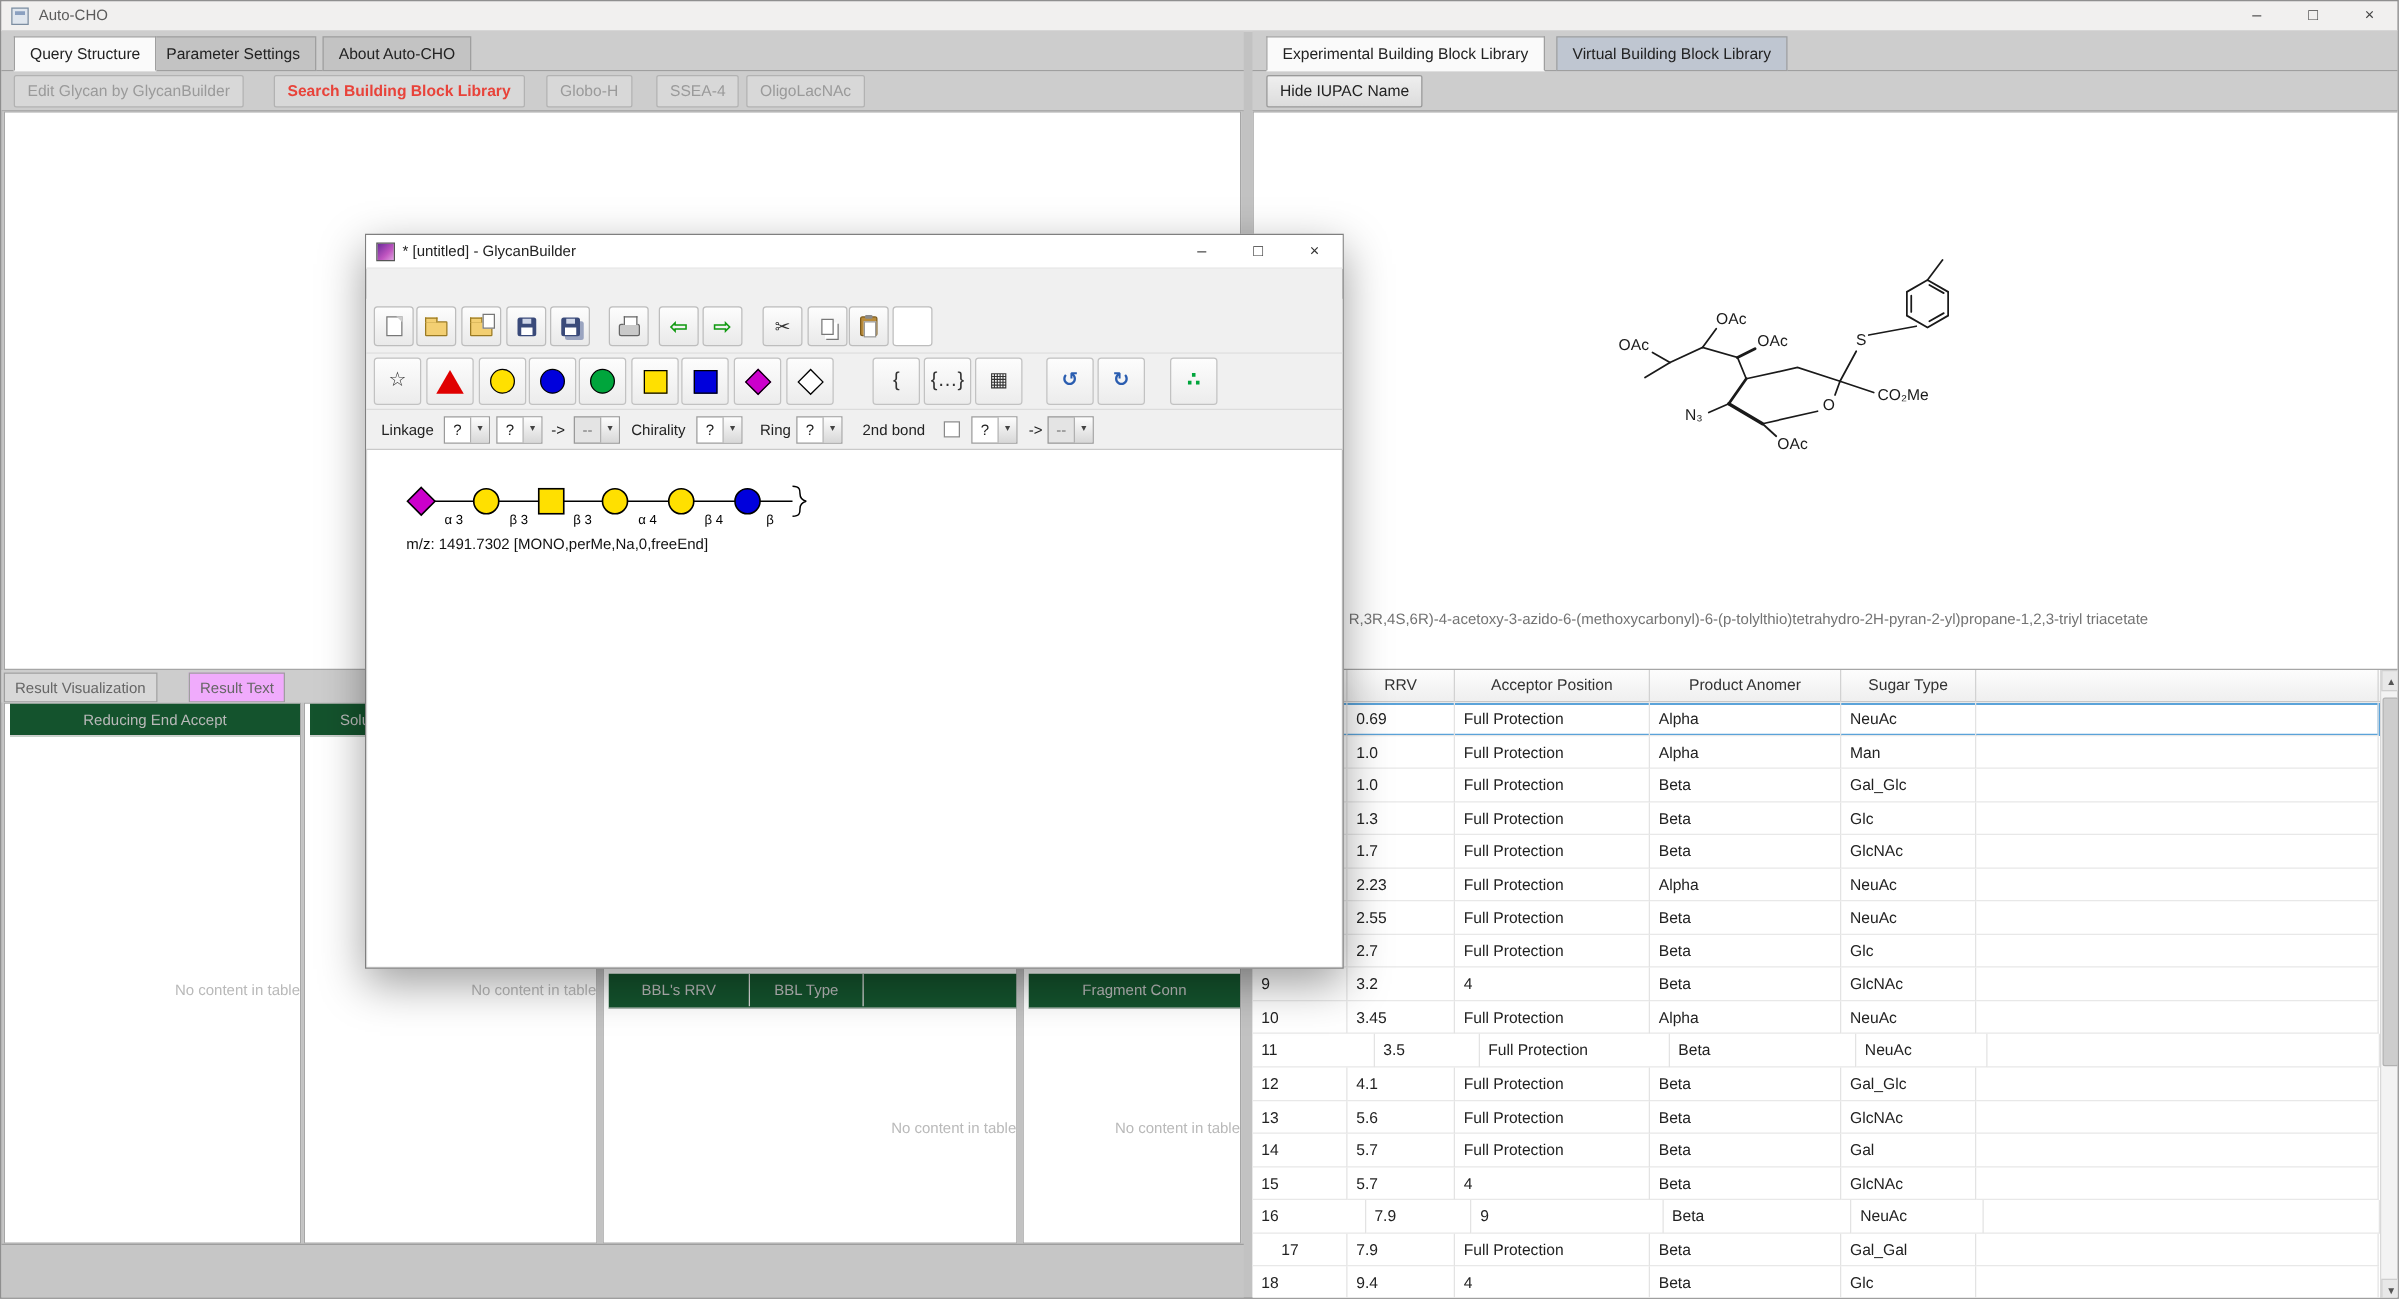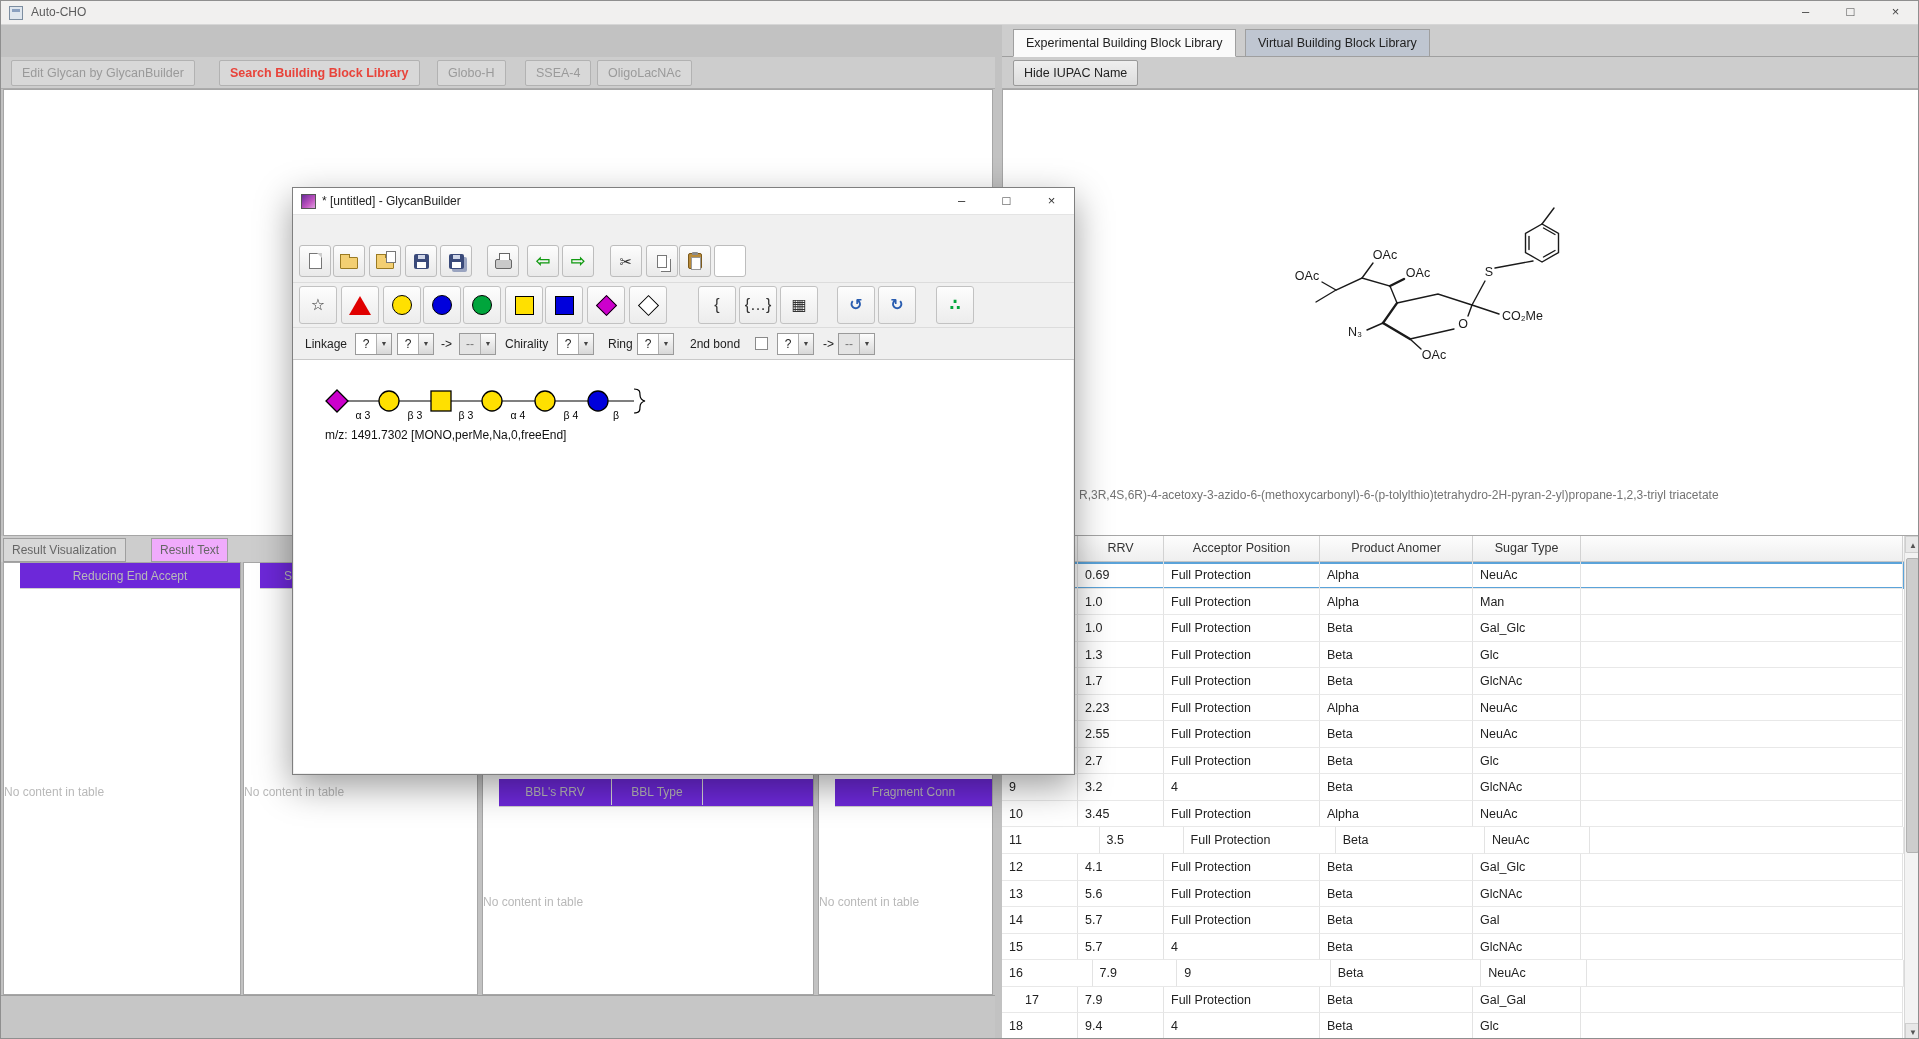--- a/index.html
+++ b/index.html
@@ -25,24 +25,24 @@
   .pbtn.disabled{color:#9a9a9a}
   .pbtn.accent{font-weight:bold}
   .pbtn.raised{background:linear-gradient(#efefef,#dcdcdc);border:1px solid #9a9a9a}
 
   .panel-white{position:absolute;background:#fff;border:1px solid #a6a6a6}
 
   
   .tabband2{position:absolute;height:26px;background:#cdcdcd}
   .rtab{position:absolute;top:2px;height:24px;line-height:22px;padding:0 8px;font-size:12px;color:#666;background:#f0abfc;border:1px solid #9f9f9f;white-space:nowrap}
   .rtab.active{background:#d8d8d8}
-  .phead{position:absolute;left:16px;right:0;height:26px;background:#6d28d9;border-bottom:1px solid #cfcfcf;font-size:12px;color:#b9b9b9;line-height:26px;overflow:hidden;white-space:nowrap}
+  .phead{position:absolute;left:4px;right:0;height:26px;background:#14532d;border-bottom:1px solid #cfcfcf;font-size:12px;color:#b9b9b9;line-height:26px;overflow:hidden;white-space:nowrap}
   .phead.center{text-align:center}
   .pheadcell{display:inline-block;height:26px;line-height:26px;text-align:center;border-right:1px solid #d8d8d8;overflow:hidden;vertical-align:top}
-  .nocontent{position:absolute;left:0;right:0;text-align:left;font-size:12px;color:#b9b9b9}
+  .nocontent{position:absolute;left:0;right:0;text-align:right;font-size:12px;color:#b9b9b9}
   .statusbar{position:absolute;background:#c6c6c6;border-top:1px solid #9e9e9e}
 
   
   .thead{position:absolute;display:flex;height:26px;background:linear-gradient(#fdfdfd,#efefef);border-bottom:1px solid #c5c5c5}
   .hcell{height:26px;line-height:25px;text-align:center;font-size:12.5px;color:#333;border-right:1px solid #d2d2d2;overflow:hidden;white-space:nowrap}
   .tbody{position:absolute;background:#fff;overflow:hidden}
   .trow{display:flex;height:26.56px;background:#fff}
   .trow.selected{box-shadow:inset 0 0 0 2px #5ba3d9}
   .tcell{height:100%;line-height:26px;font-size:12.5px;color:#222;padding-left:7px;border-right:1px solid #e3e3e3;border-bottom:1px solid #e8e8e8;overflow:hidden;white-space:nowrap}
   .vscroll{position:absolute;width:16px;background:#f3f3f3;border-left:1px solid #d9d9d9}
@@ -112,20 +112,25 @@
   <div class="titlebar">
     <div class="app-icon"></div>
     <div class="title-text">Auto-CHO</div>
     <div class="winbtns">
       <div class="wbtn">–</div>
       <div class="wbtn">□</div>
       <div class="wbtn">×</div>
     </div>
   </div>
 
+  <div class="tabband" style="left:0;top:24px;width:994px">
+    <div class="tab active" style="left:10px">Query Structure</div>
+    <div class="tab" style="left:119px">Parameter Settings</div>
+    <div class="tab" style="left:257px">About Auto-CHO</div>
+  </div>
 
   <div class="toolband" style="left:0;top:56px;width:994px">
     <div class="pbtn disabled" style="left:10px">Edit Glycan by GlycanBuilder</div>
     <div class="pbtn accent" style="left:218px;color:#e8433a">Search Building Block Library</div>
     <div class="pbtn disabled" style="left:436px">Globo-H</div>
     <div class="pbtn disabled" style="left:524px">SSEA-4</div>
     <div class="pbtn disabled" style="left:596px">OligoLacNAc</div>
   </div>
 
   <div class="panel-white" style="left:2px;top:88px;width:990px;height:447px"></div>

